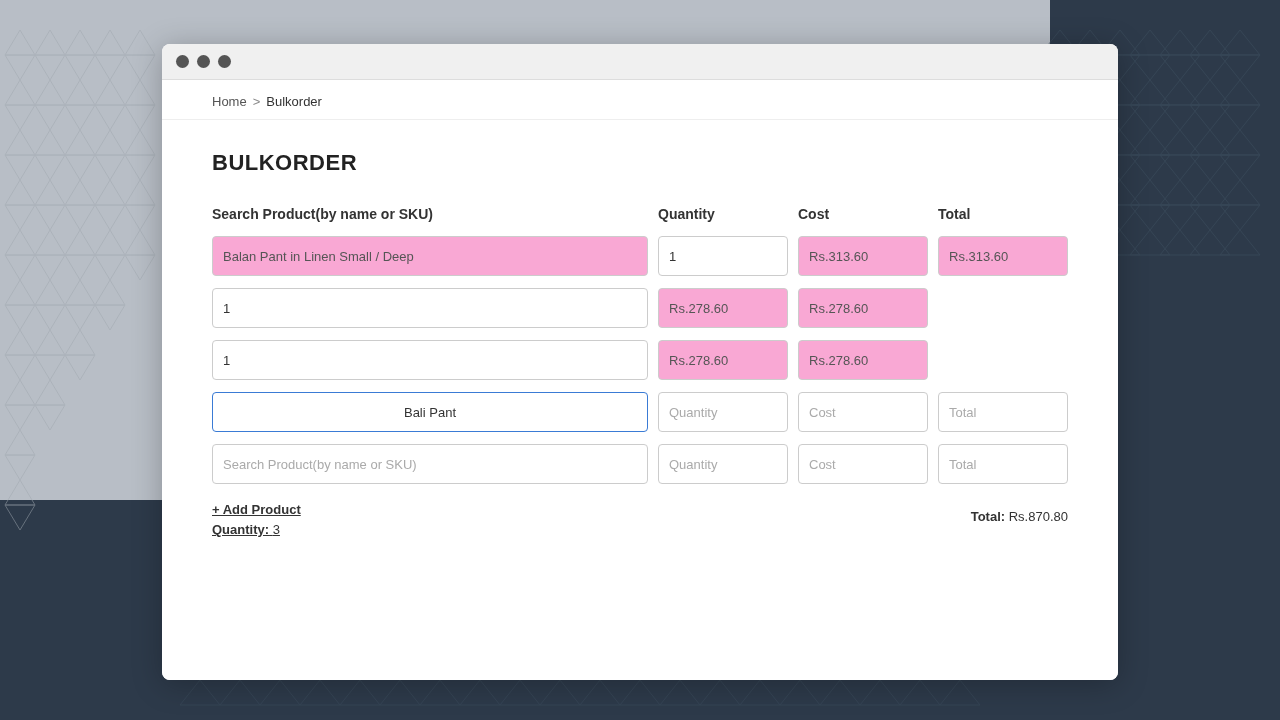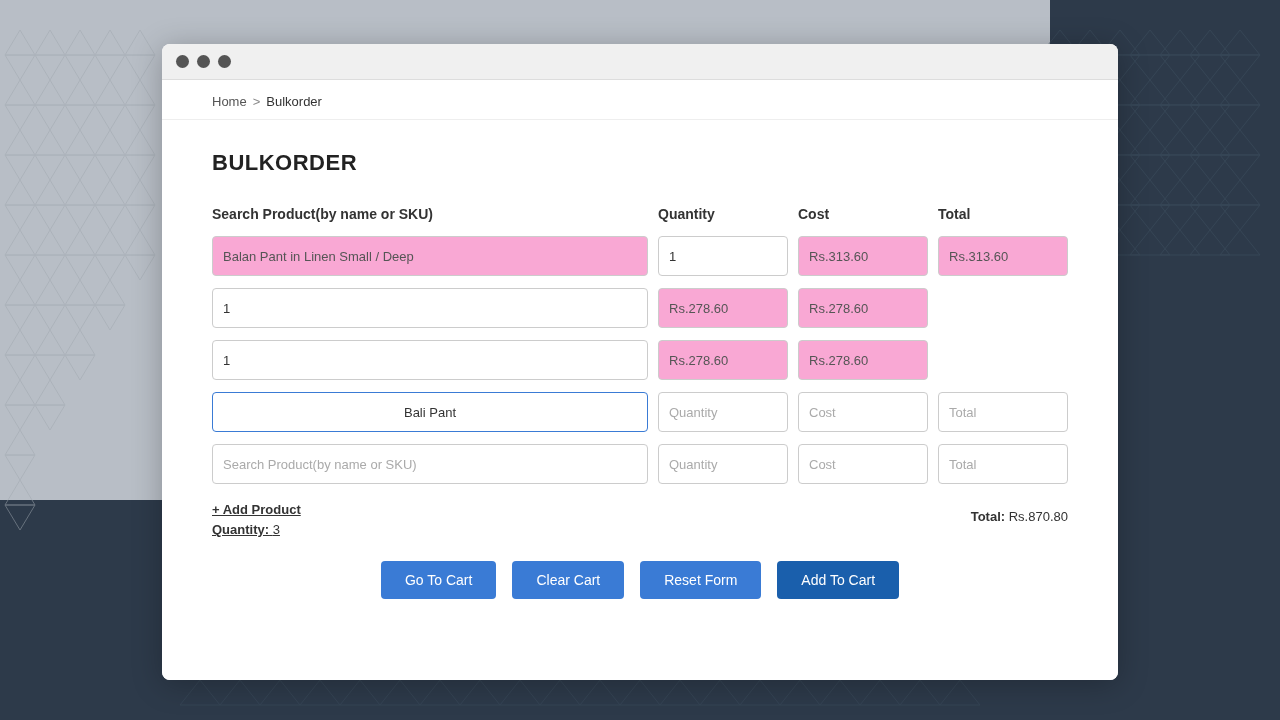--- a/index.html
+++ b/index.html
@@ -563,21 +563,15 @@
             <span style="font-weight:600;">Quantity:</span>
             <span>3</span>
           </div>
         </div>
         <div style="font-size:13px; color:#333;">
           <span style="font-weight:600;">Total:</span>
           <span>Rs.870.80</span>
         </div>
       </div>
 
-      <div class="btn-row">
-        <button class="btn btn-goto">Go To Cart</button>
-        <button class="btn btn-clear">Clear Cart</button>
-        <button class="btn btn-reset">Reset Form</button>
-        <button class="btn btn-add">Add To Cart</button>
-      </div>
     </div>
   </div>
 </div>
 
 </body></html>

